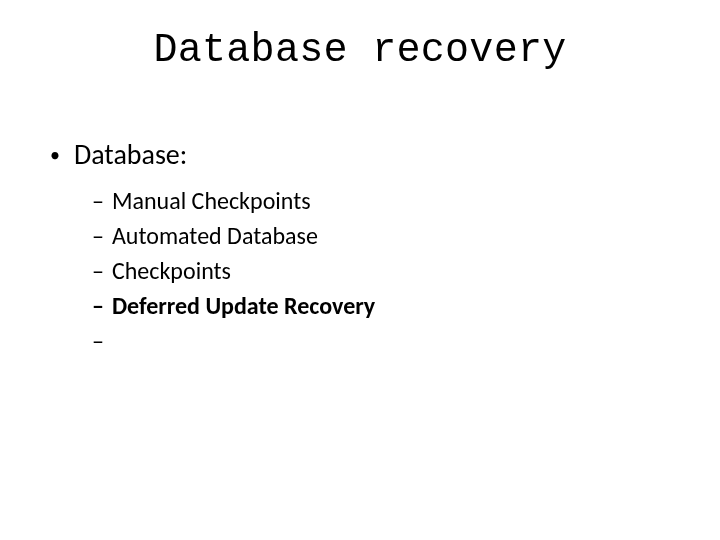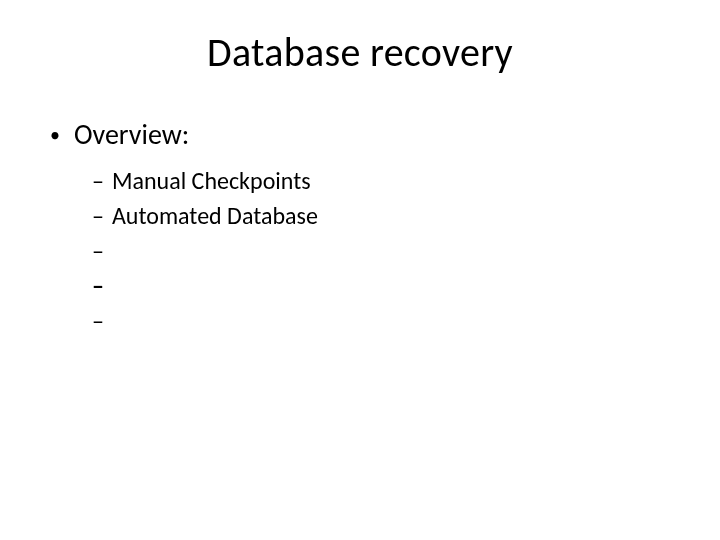--- a/index.html
+++ b/index.html
@@ -8,22 +8,23 @@
       height: 540px;
       background: #fff;
       font-family: Calibri, "Segoe UI", Arial, sans-serif;
       color: #000;
       padding: 28px 50px 0 50px;
     }
     .title {
       text-align: center;
       font-size: 40px;
       font-weight: 400;
-      margin-bottom: 40px;
+      margin-bottom: 64px;
       letter-spacing: 0.3px;
+      font-family: Liberation Mono, monospace;
     }
     .level1 {
       font-size: 28px;
       margin-left: 0;
       display: flex;
       align-items: baseline;
       margin-bottom: 14px;
     }
     .level1 .bullet {
       font-size: 20px;
@@ -44,32 +45,34 @@
     }
     .bold { font-weight: 700; }
   </style>
 </head>
 <body>
 
 <div class="title">Database recovery</div>
 
 <div class="level1">
   <span class="bullet">•</span>
-  <span>Overview:</span>
+  <span>Database:</span>
 </div>
 
 <div class="level2">
   <span class="dash">–</span>
   <span>Manual Checkpoints</span>
 </div>
 <div class="level2">
   <span class="dash">–</span>
   <span>Automated Database</span>
 </div>
 <div class="level2">
   <span class="dash">–</span>
+  <span>Checkpoints</span>
 </div>
 <div class="level2 bold">
   <span class="dash">–</span>
+  <span>Deferred Update Recovery</span>
 </div>
 <div class="level2">
   <span class="dash">–</span>
 </div>
 
 </body></html>

